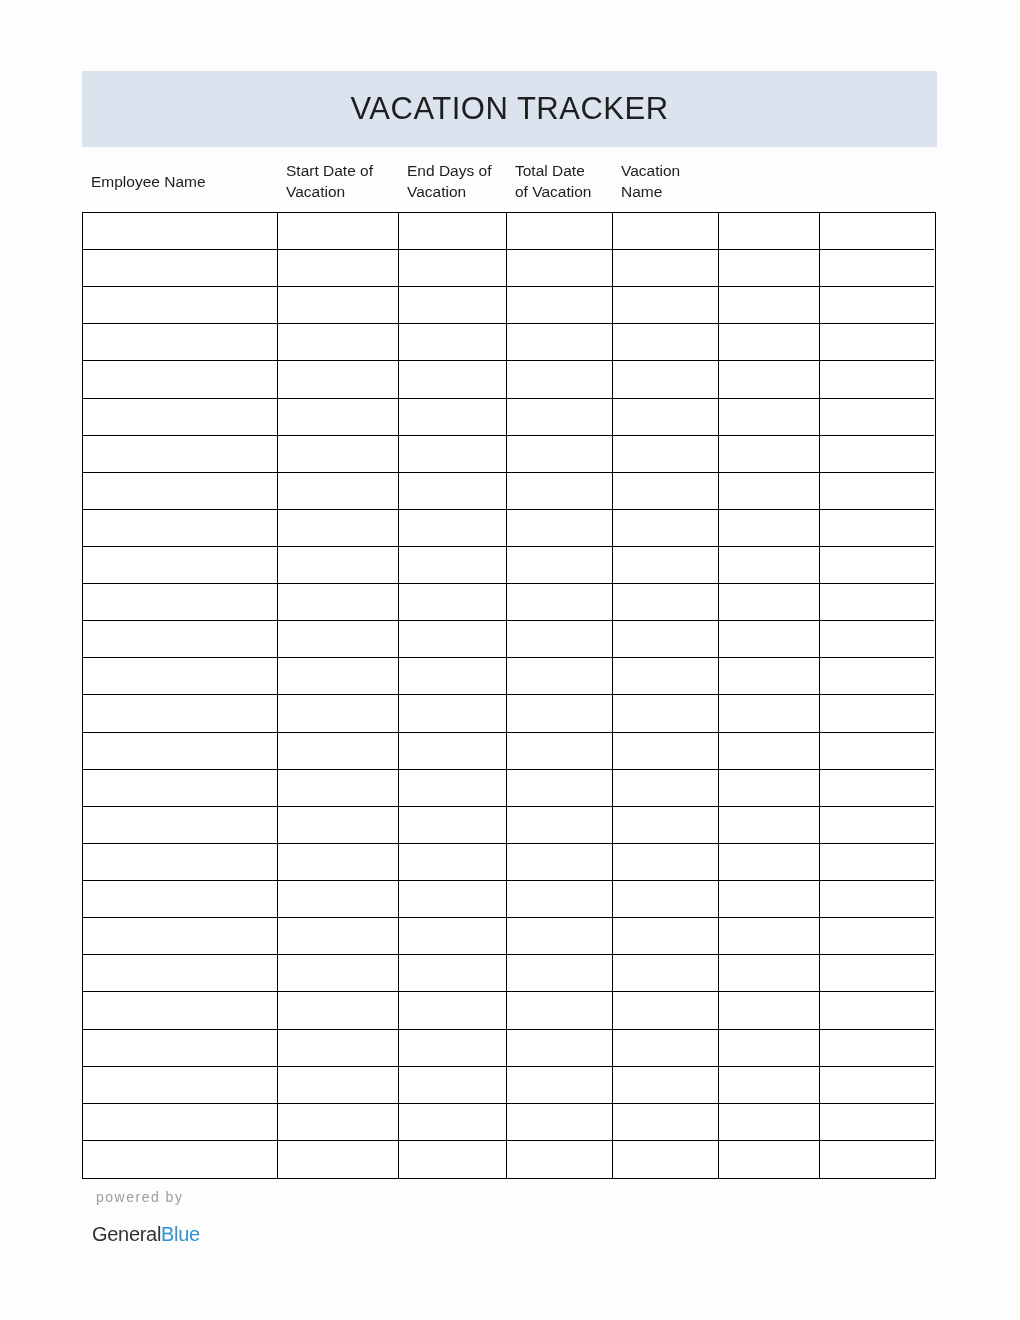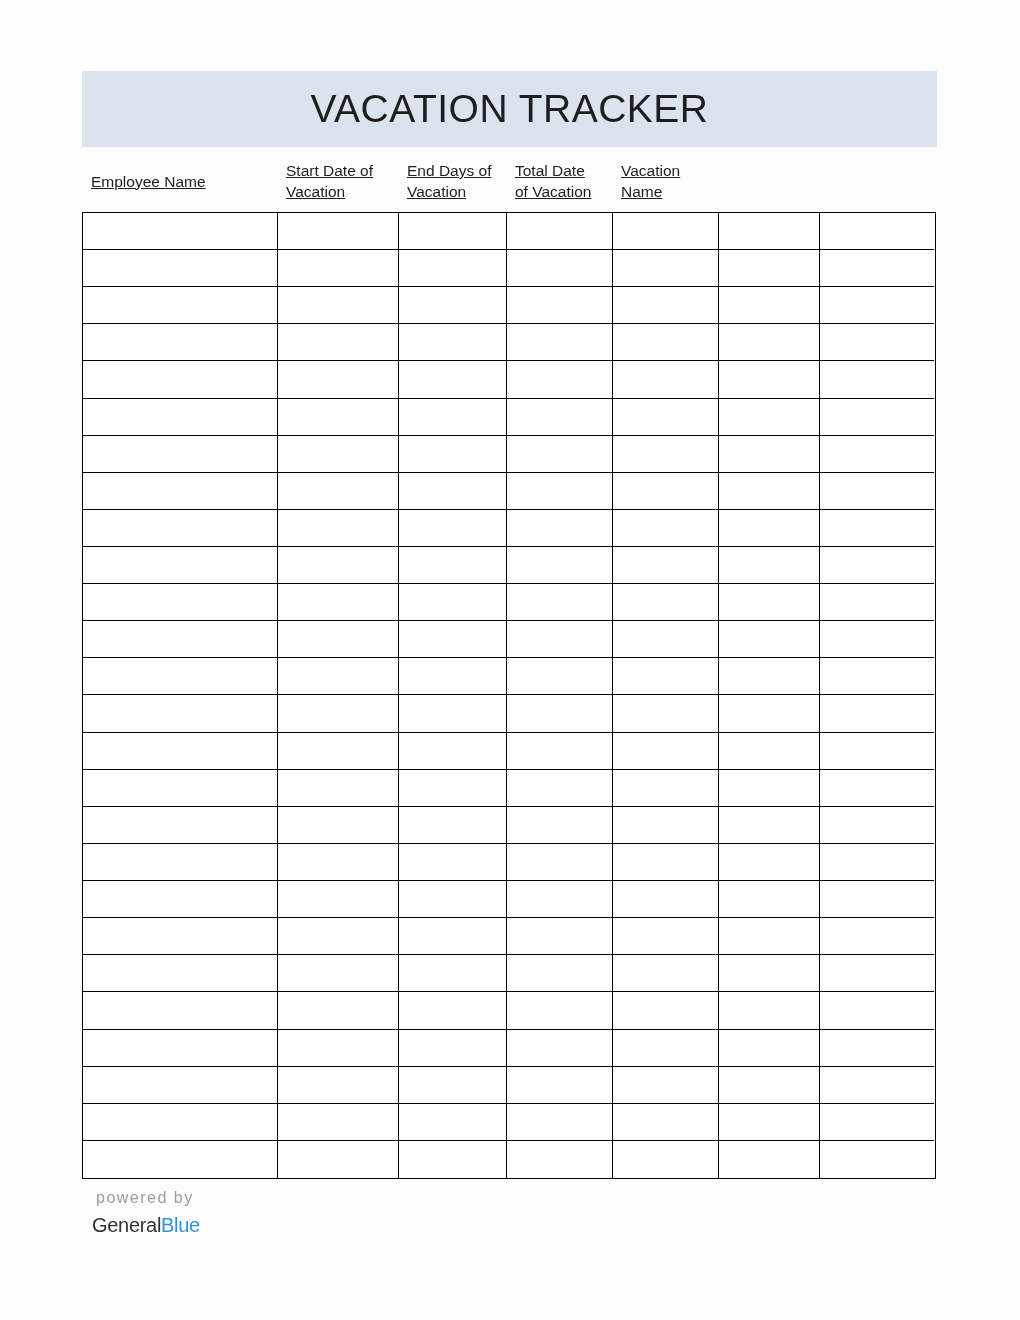--- a/index.html
+++ b/index.html
@@ -22,32 +22,31 @@
   }
   .page{position:absolute;inset:0;}
 
   .title-bar{
     position:absolute;
     left:82px;top:71px;width:855px;height:76px;
     background:var(--c-title-bar-bg);
     display:flex;align-items:center;justify-content:center;
   }
   .title-bar h1{
-    font-size:39px;
+    font-size:31px;
     font-weight:400;
     letter-spacing:0.5px;
     color:var(--c-text);
     white-space:nowrap;
   }
 
   
   .cols{
     display:grid;
     grid-template-columns:195px 121px 108px 106px 106px 101px 114px;
-    text-decoration:underline;
   }
 
   .header-row{
     position:absolute;
     left:82px;top:157px;width:854px;height:48px;
   }
   .hcell{
     display:flex;flex-direction:column;justify-content:center;
     padding-left:9px;
     font-size:15.5px;
@@ -65,25 +64,25 @@
     border-right:1px solid var(--c-border);
     border-bottom:1px solid var(--c-border);
   }
   .cell.last-col{border-right:none;}
   .cell.last-row{border-bottom:none;}
 
   .footer{
     position:absolute;left:92px;top:1189px;
   }
   .powered{
-    font-size:16px;
+    font-size:14px;
     letter-spacing:1.5px;
     color:var(--c-powered);
     padding-left:4px;
-    margin-bottom:7px;
+    margin-bottom:18px;
   }
   .brand{
     font-size:20px;
     letter-spacing:-0.3px;
     white-space:nowrap;
   }
   .brand .b-dark{color:var(--c-brand-dark);}
   .brand .b-blue{color:var(--c-brand-blue);}
 </style>
 </head>

